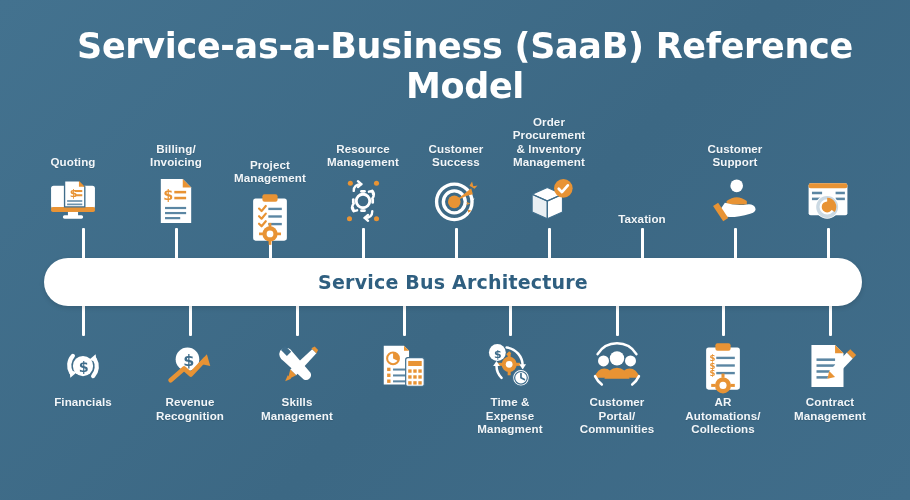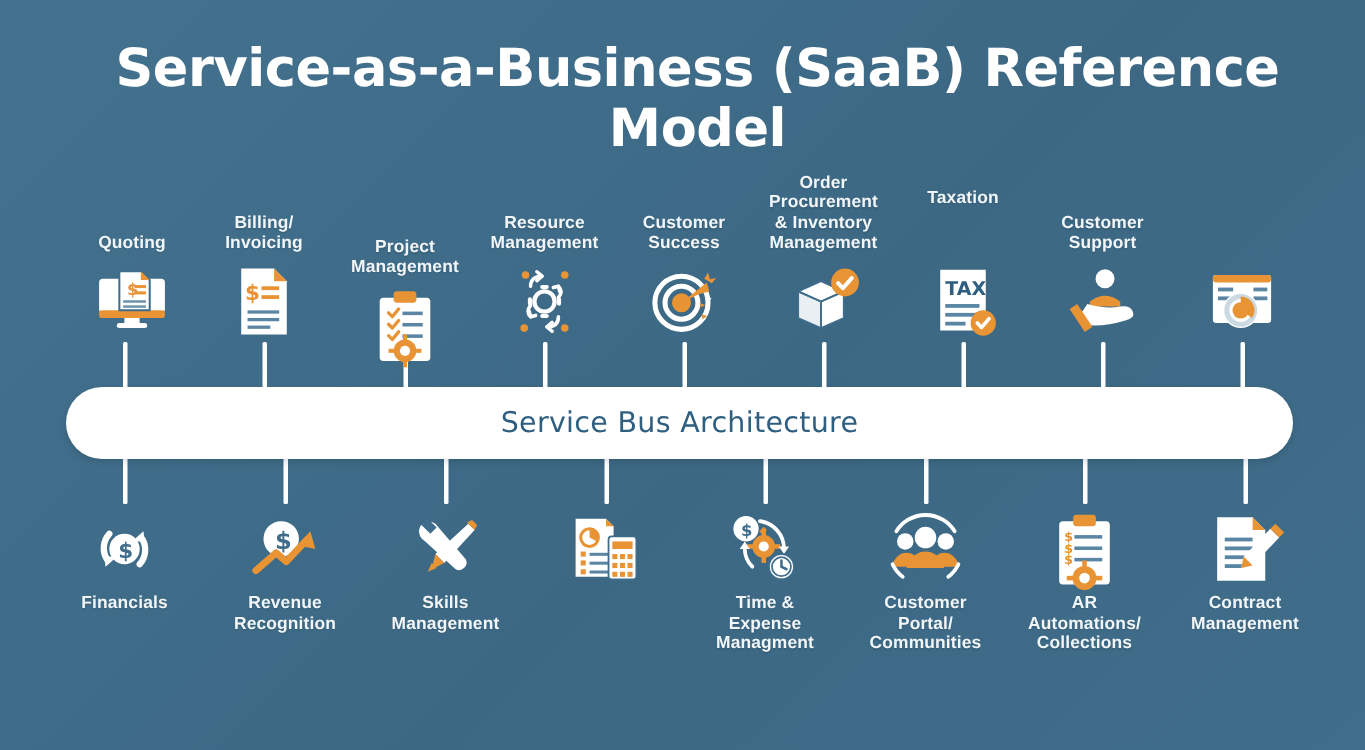--- a/index.html
+++ b/index.html
@@ -66,21 +66,21 @@
     left:44px; top:258px;
     width:818px; height:48px;
     background:#ffffff;
     border-radius:24px;
     display:flex; align-items:center; justify-content:center;
     box-shadow:0 2px 5px rgba(0,0,0,.13);
   }
   #bus .bus-label {
     color:#2f5f80;
     font-size:19px;
-    font-weight:normal;
+    font-weight:bold;
     font-family:"DejaVu Sans", sans-serif;
     letter-spacing:.2px;
   }
 
   svg { display:block; overflow:visible; }
 </style>
 </head>
 <body>
 
 <div id="stage">
@@ -104,21 +104,21 @@
       <div class="conn" style="left: 188.5px; top: 304px; height: 32px;"></div>
       <div class="conn" style="left: 295.5px; top: 304px; height: 32px;"></div>
       <div class="conn" style="left: 402.5px; top: 304px; height: 32px;"></div>
       <div class="conn" style="left: 508.5px; top: 304px; height: 32px;"></div>
       <div class="conn" style="left: 615.5px; top: 304px; height: 32px;"></div>
       <div class="conn" style="left: 721.5px; top: 304px; height: 32px;"></div>
       <div class="conn" style="left: 828.5px; top: 304px; height: 32px;"></div>
     </div>
 
   <div id="top-row">
-      <div class="node top-node" style="left: 36px; width: 104px; top: 96px; height: 132px;">
+      <div class="node top-node" style="left: 21px; width: 104px; top: 96px; height: 132px;">
         <div class="lbl">Quoting</div>
         <div class="ic">
           <svg viewBox="0 0 64 64" width="54" height="54">
     <rect x="6" y="14" width="52" height="27" rx="3" fill="#ffffff"></rect>
     <rect x="10" y="18" width="44" height="19" fill="#e89334" opacity="0"></rect>
     <rect x="6" y="39" width="52" height="6" rx="2" fill="#e89334"></rect>
     <rect x="26" y="45" width="12" height="5" fill="#ffffff"></rect>
     <rect x="20" y="49" width="24" height="4" rx="2" fill="#ffffff"></rect>
     <path d="M22 8 h17 l7 7 v24 H22 Z" fill="#ffffff" stroke="#3f6d8b" stroke-width="1.6"></path>
     <path d="M39 8 v7 h7 Z" fill="#e89334"></path>
@@ -230,31 +230,20 @@
     <path d="M30 16 L48 24 L30 32 L12 24 Z" fill="none" stroke="#3f6d8b" stroke-width="1.4"></path>
     <path d="M12 24 L30 32 L30 53 L12 45 Z" fill="none" stroke="#3f6d8b" stroke-width="1.4"></path>
     <path d="M48 24 L30 32 L30 53 L48 45 Z" fill="none" stroke="#3f6d8b" stroke-width="1.4"></path>
     <circle cx="49" cy="17" r="11" fill="#e89334"></circle>
     <path d="M43.5 17.5 l3.8 4 l7 -8" stroke="#ffffff" stroke-width="3.2" fill="none" stroke-linecap="round" stroke-linejoin="round"></path>
           </svg>
         </div>
       </div>
       <div class="node top-node" style="left: 590px; width: 104px; top: 96px; height: 132px; gap: 30px;">
         <div class="lbl">Taxation</div>
-        <div class="ic">
-          <svg viewBox="0 0 64 64" width="54" height="54">
-    <path d="M14 7 h36 v48 H14 Z" fill="#ffffff"></path>
-    <text x="18" y="27" font-family="DejaVu Sans, sans-serif" font-size="15" font-weight="bold" fill="#2f5f80">TAX</text>
-    <rect x="18" y="34" width="27" height="3" fill="#5b86a3"></rect>
-    <rect x="18" y="41" width="27" height="3" fill="#5b86a3"></rect>
-    <rect x="18" y="48" width="16" height="3" fill="#5b86a3"></rect>
-    <circle cx="48" cy="49" r="10" fill="#e89334"></circle>
-    <path d="M43.3 49 l3.3 3.5 l6 -7" stroke="#ffffff" stroke-width="2.9" fill="none" stroke-linecap="round" stroke-linejoin="round"></path>
-          </svg>
-        </div>
       </div>
       <div class="node top-node" style="left: 683px; width: 104px; top: 96px; height: 132px;">
         <div class="lbl">Customer
 Support</div>
         <div class="ic">
           <svg viewBox="0 0 64 64" width="54" height="54">
     <circle cx="34" cy="14" r="7.5" fill="#ffffff"></circle>
     <path d="M22 32 q12 -9 24 0 v4 H22 Z" fill="#e89334"></path>
     <path d="M20 34 q14 4 26 2 q8 -1 10 4 q2 5 -6 7 q-13 4 -24 4 q-8 0 -14 -5" fill="#ffffff"></path>
     <path d="M6 38 l12 18 l6 -4 l-12 -18 Z" fill="#e89334"></path>

